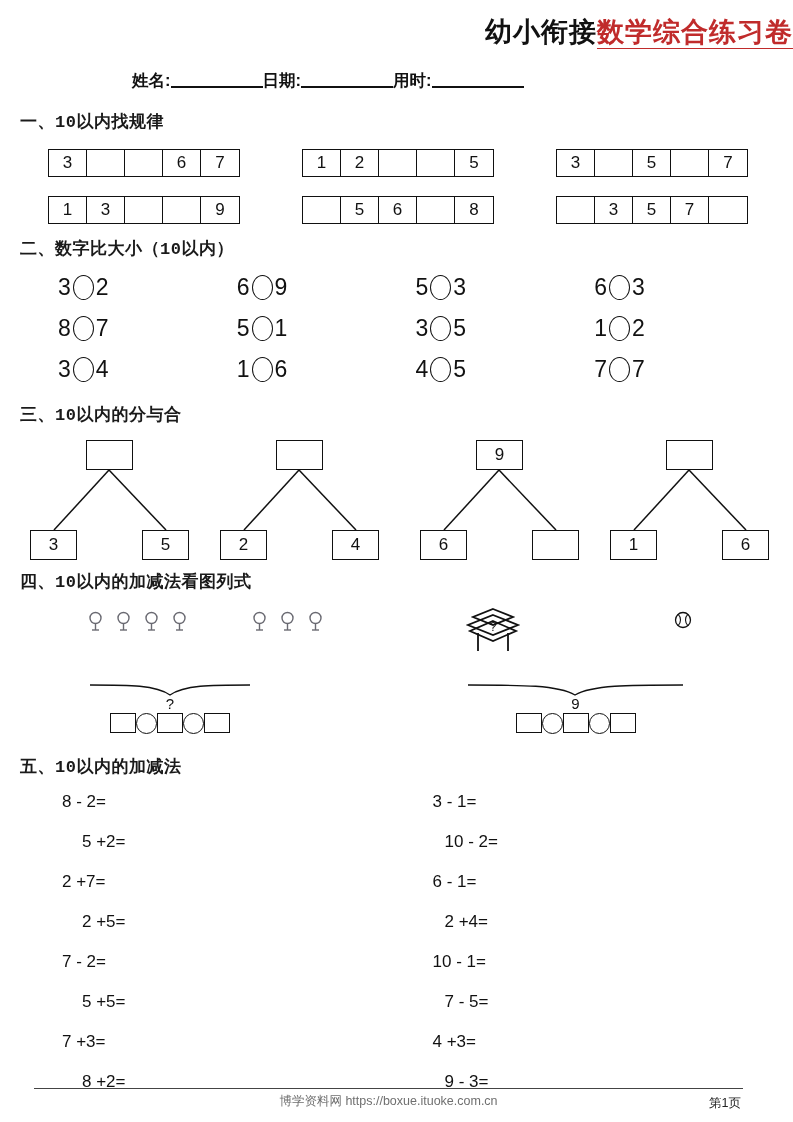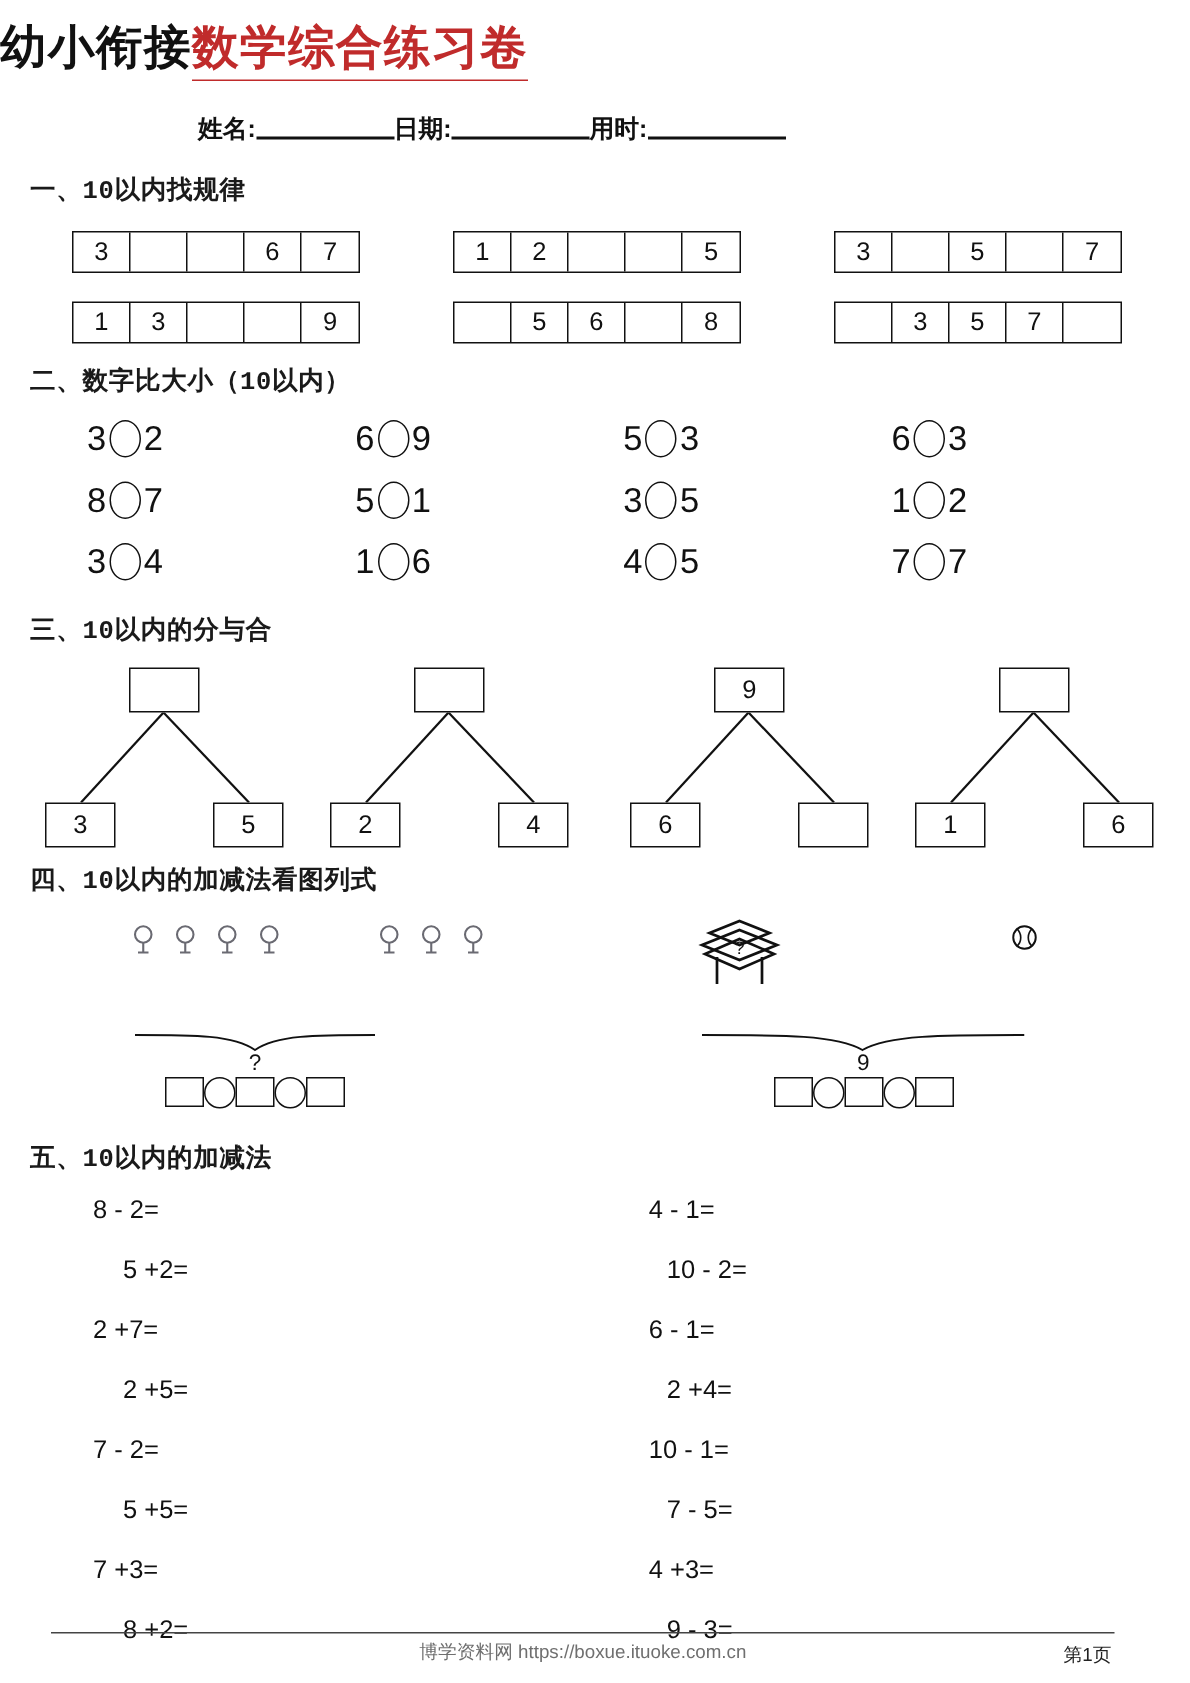--- a/index.html
+++ b/index.html
@@ -11,27 +11,26 @@
     width: 793px;
     height: 1122px;
     position: relative;
     font-family: "Liberation Sans", "DejaVu Sans", sans-serif;
     color: #111111;
     overflow: hidden;
   }
 
   
   .title-row {
-    text-align: left;
+    text-align: right;
     margin-top: 16px;
-    font-size: 31px;
+    font-size: 27px;
     font-weight: bold;
     letter-spacing: 1px;
     line-height: 1.25;
-    font-family: Liberation Mono, monospace;
   }
   .title-black { color: #111111; }
   .title-red {
     color: #c02b2b;
     border-bottom: 1.5px solid #c02b2b;
     padding-bottom: 1px;
   }
 
   
   .info-row {
@@ -525,21 +524,21 @@
       <span class="eq-ci"></span>
       <span class="eq-sq"></span>
     </div>
   </div>
 </div>
 
 <div class="sec-head">五、10以内的加减法</div>
 
 <div class="calc-grid">
   <div class="calc-item">8 - 2=</div>
-  <div class="calc-item calc-col-2">4 - 1=</div>
+  <div class="calc-item calc-col-2">3 - 1=</div>
   <div class="calc-item calc-col-3">5 +2=</div>
   <div class="calc-item calc-col-4">10 - 2=</div>
 
   <div class="calc-item">2 +7=</div>
   <div class="calc-item calc-col-2">6 - 1=</div>
   <div class="calc-item calc-col-3">2 +5=</div>
   <div class="calc-item calc-col-4">2 +4=</div>
 
   <div class="calc-item">7 - 2=</div>
   <div class="calc-item calc-col-2">10 - 1=</div>

